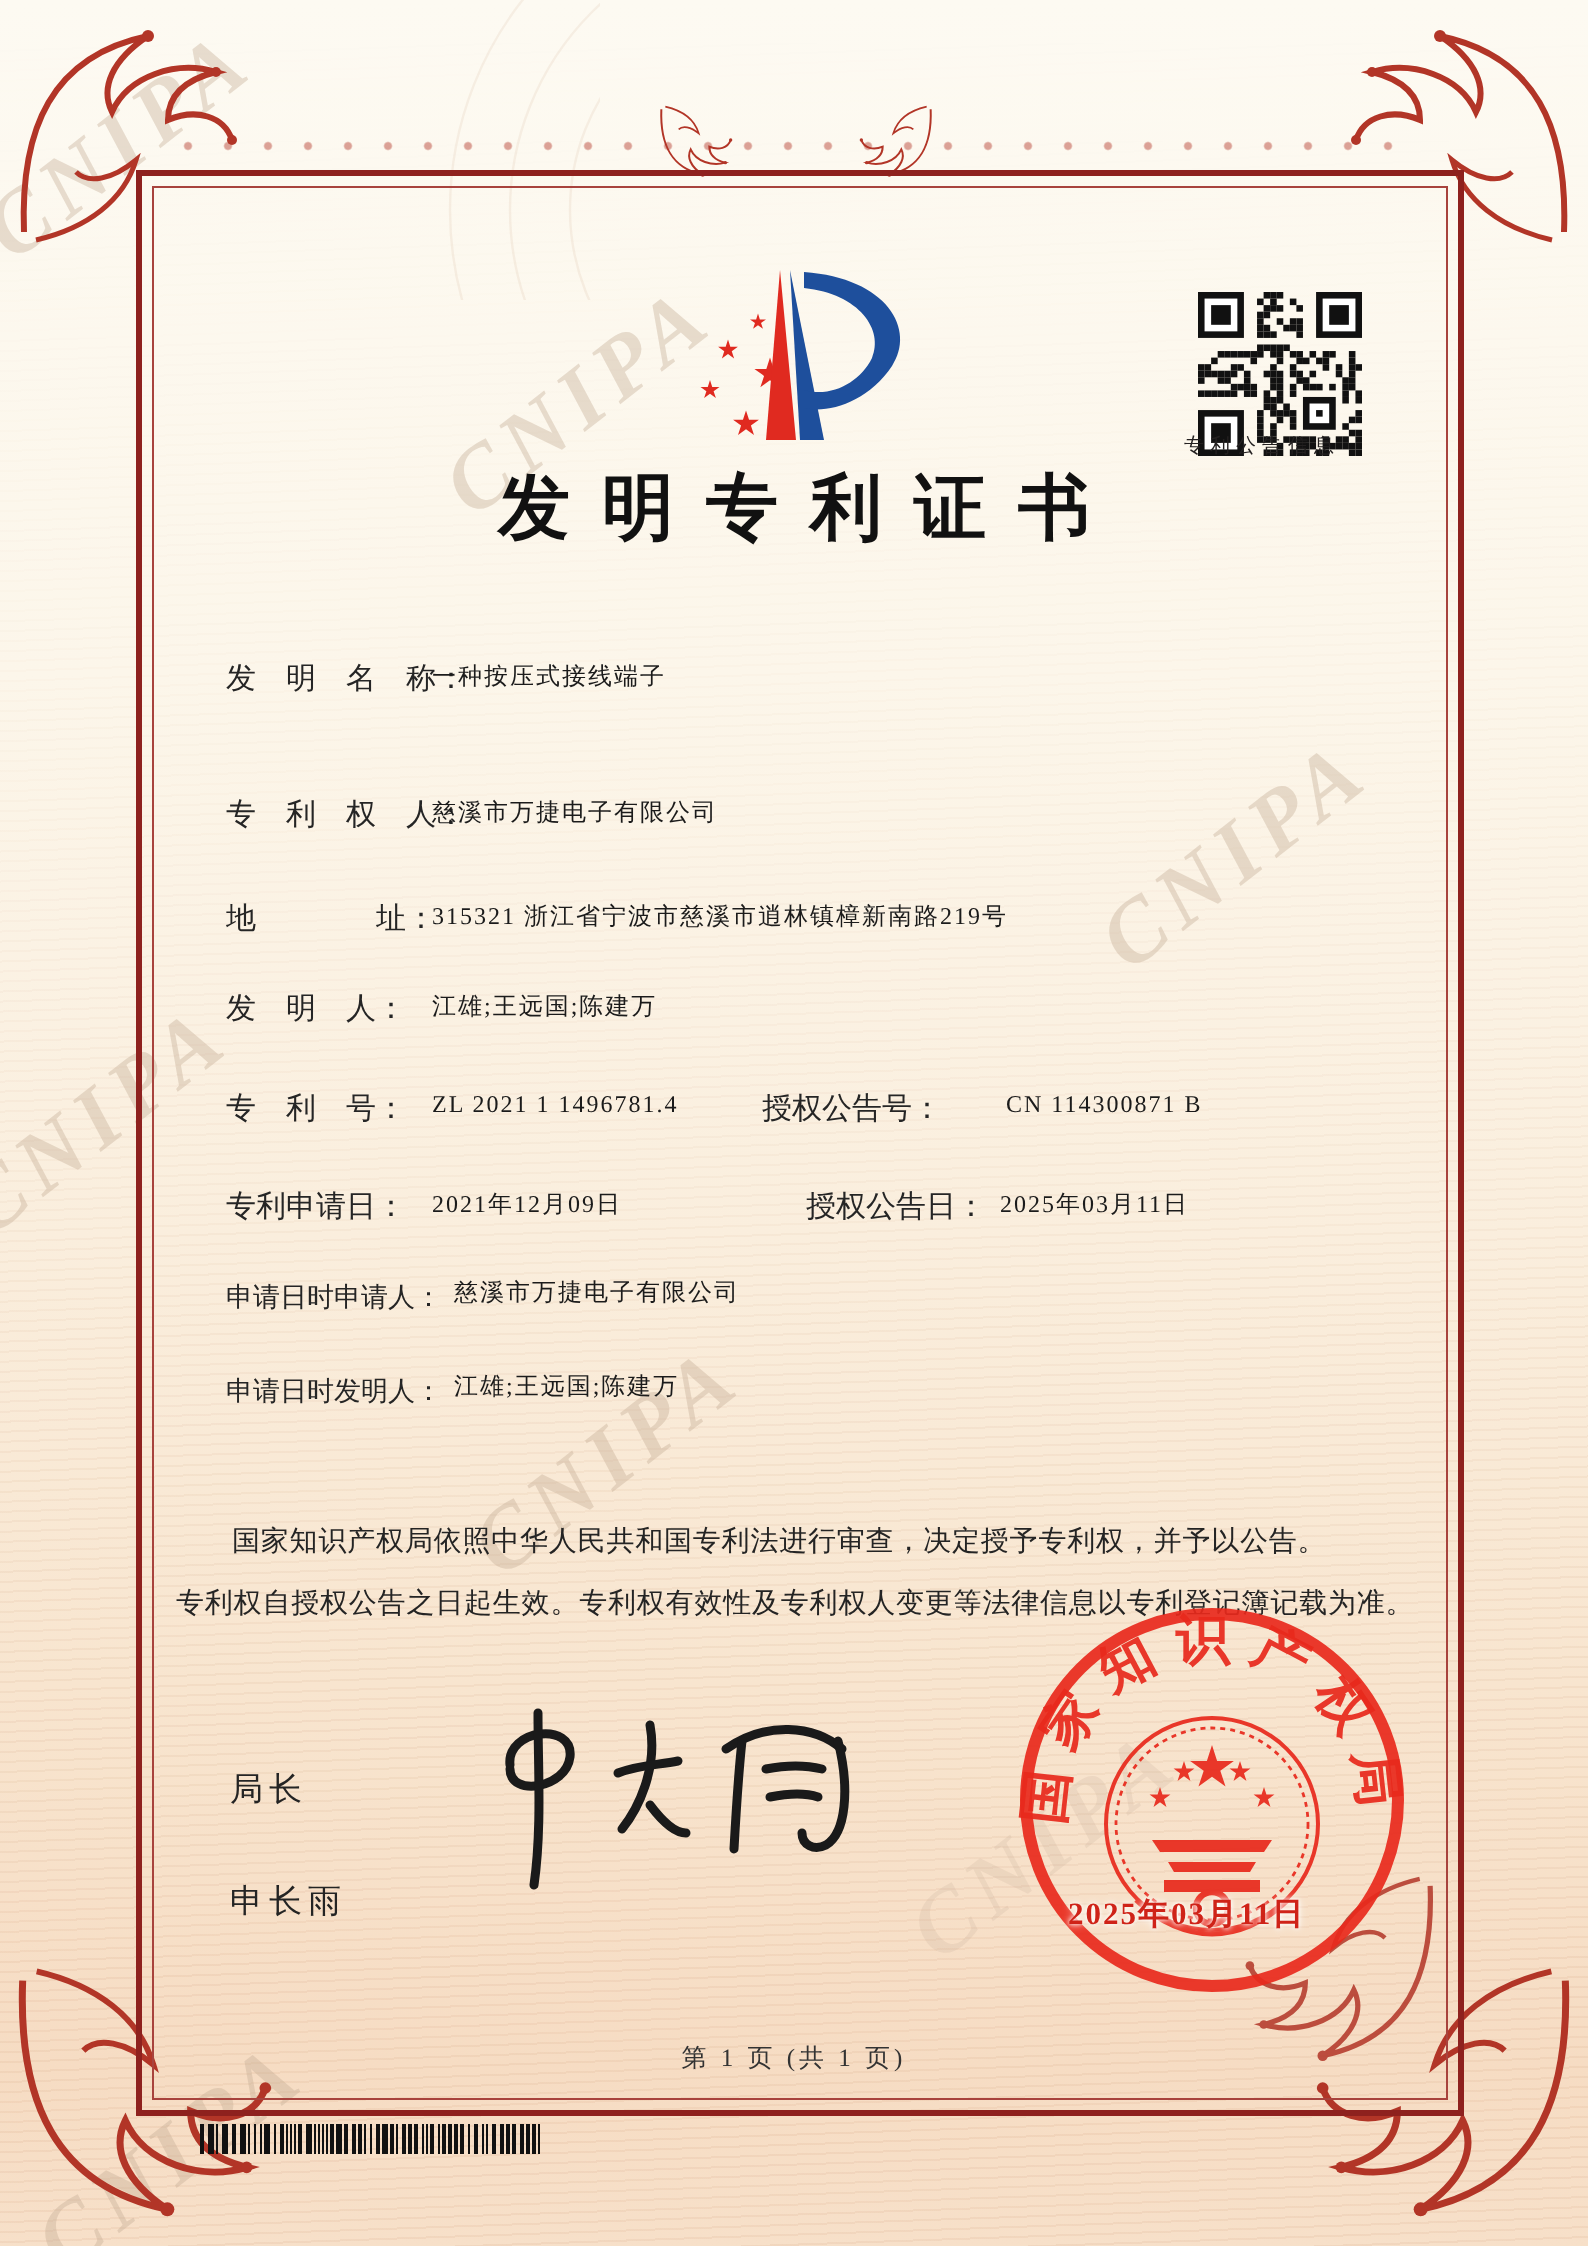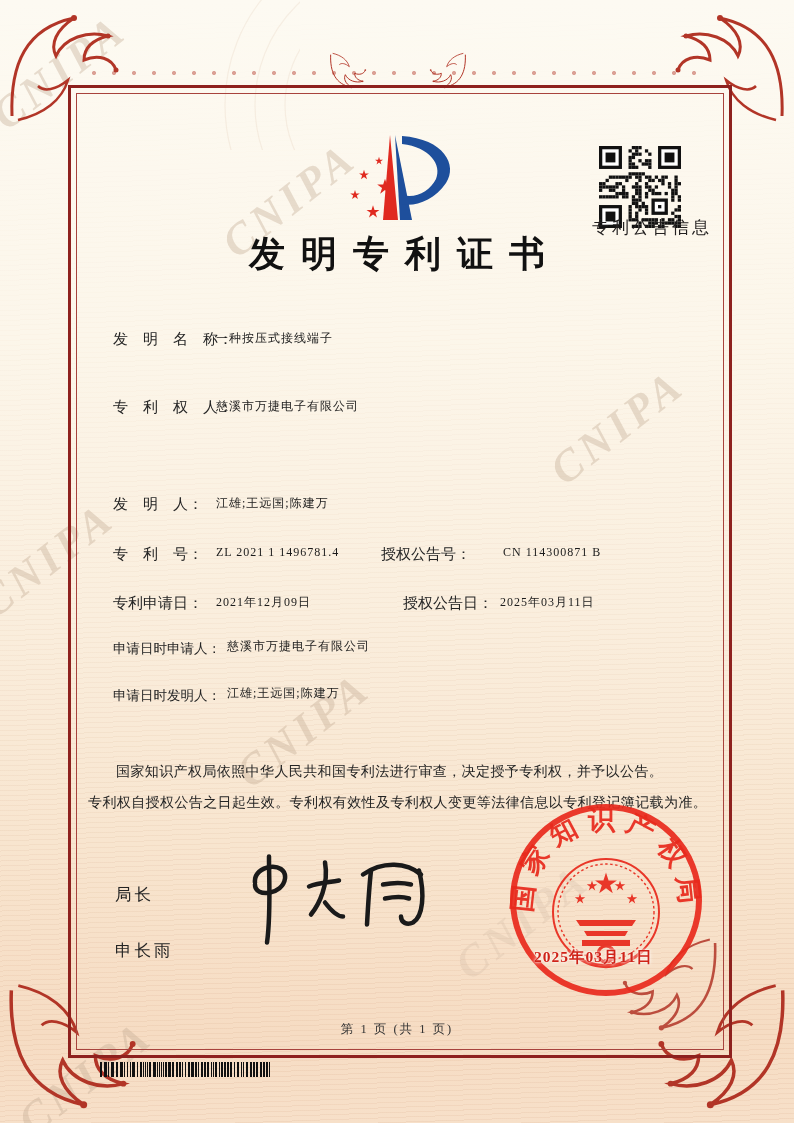--- a/index.html
+++ b/index.html
@@ -24,21 +24,21 @@
   
   .orn{position:absolute;pointer-events:none;}
   .top-band{position:absolute;left:84px;right:84px;top:61px;height:24px;pointer-events:none;
     background:repeating-radial-gradient(circle at 10px 12px, rgba(178,53,39,.45) 0 1.6px, transparent 2.4px 100%);
     background-size:20px 24px;}
   
   .certno{position:absolute;left:104px;top:134px;font-size:16.5px;letter-spacing:2.5px;color:#222;}
   .title{position:absolute;left:68px;width:658px;top:230px;text-align:center;
     font-size:36px;font-weight:bold;letter-spacing:16px;text-indent:16px;color:#111;}
   .qr{position:absolute;left:599px;top:146px;width:82px;height:82px;}
-  .qrlabel{position:absolute;left:592px;top:216px;font-size:17px;letter-spacing:3px;color:#232020;}
+  .qrlabel{position:absolute;left:592px;top:216px;font-size:10px;letter-spacing:3px;color:#232020;}
   .line{position:absolute;left:0;top:0;width:100%;height:24px;}
   .line span{position:absolute;white-space:nowrap;}
   .lab{font-size:15px;color:#252525;}
   .lab.small{font-size:13.5px;}
   .val{font-size:12px;letter-spacing:1px;color:#1b1b1b;}
   .legal{position:absolute;left:88px;top:756px;width:624px;font-size:14px;
     line-height:31px;color:#242424;letter-spacing:.4px;}
   .legal .l1{text-indent:2em;}
   .signer{position:absolute;left:115px;font-size:16.5px;letter-spacing:3px;color:#242424;}
   .sig{position:absolute;left:225px;top:843px;width:210px;height:108px;}
@@ -337,20 +337,24 @@
   <div class="title">发明专利证书</div>
 
   <div class="line" style="top:330px">
     <span class="lab" style="left:113px">发　明　名　称：</span>
     <span class="val" style="left:216px">一种按压式接线端子</span>
   </div>
   <div class="line" style="top:398px">
     <span class="lab" style="left:113px">专　利　权　人：</span>
     <span class="val" style="left:216px">慈溪市万捷电子有限公司</span>
   </div>
+  <div class="line" style="top:450px">
+    <span class="lab" style="left:113px">地　　　　址：</span>
+    <span class="val" style="left:216px">315321 浙江省宁波市慈溪市逍林镇樟新南路219号</span>
+  </div>
   <div class="line" style="top:495px">
     <span class="lab" style="left:113px">发　明　人：</span>
     <span class="val" style="left:216px">江雄;王远国;陈建万</span>
   </div>
   <div class="line" style="top:545px">
     <span class="lab" style="left:113px">专　利　号：</span>
     <span class="val" style="left:216px">ZL 2021 1 1496781.4</span>
     <span class="lab" style="left:381px">授权公告号：</span>
     <span class="val" style="left:503px">CN 114300871 B</span>
   </div>

